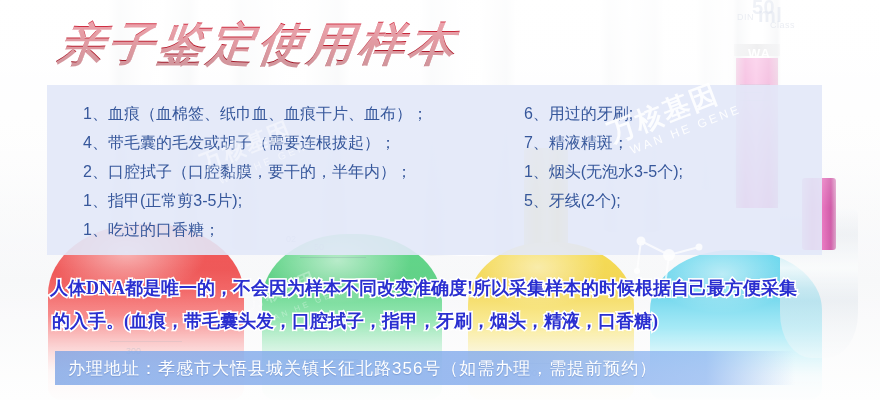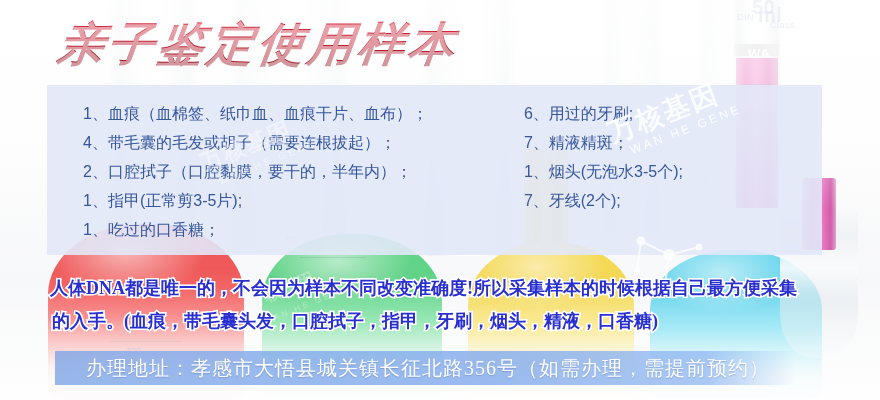--- a/index.html
+++ b/index.html
@@ -411,25 +411,25 @@
       rgba(112,156,228,0.72) 0%,
       rgba(124,166,233,0.78) 10%,
       rgba(130,170,236,0.80) 60%,
       rgba(140,180,240,0.72) 88%,
       rgba(168,202,246,0.0) 100%);
     display: flex;
     align-items: center;
   }
   .address-text {
     color: #ffffff;
-    font-size: 20px;
+    font-size: 17px;
     letter-spacing: 1px;
-    padding-left: 31px;
+    padding-left: 13px;
     white-space: nowrap;
-    font-family: Liberation Serif, serif;
+    font-family: Liberation Sans, sans-serif;
     text-shadow: 0 1px 1px rgba(40,70,140,0.25);
   }
 </style>
 </head>
 <body>
 
 <div id="poster">
 
   <div class="photo">
     <div class="photo-bg"></div>
@@ -513,21 +513,21 @@
           <li>2、口腔拭子（口腔黏膜，要干的，半年内）；</li>
           <li>1、指甲(正常剪3-5片);</li>
           <li>1、吃过的口香糖；</li>
         </ul>
       </div>
       <div class="col col-right">
         <ul class="list">
           <li>6、用过的牙刷;</li>
           <li>7、精液精斑；</li>
           <li>1、烟头(无泡水3-5个);</li>
-          <li>7、牙线(2个);</li>
+          <li>5、牙线(2个);</li>
         </ul>
       </div>
     </div>
   </div>
 
   <div class="watermark">
     <div class="wm-cn">万核基因</div>
     <div class="wm-en">WAN HE GENE</div>
   </div>
 

